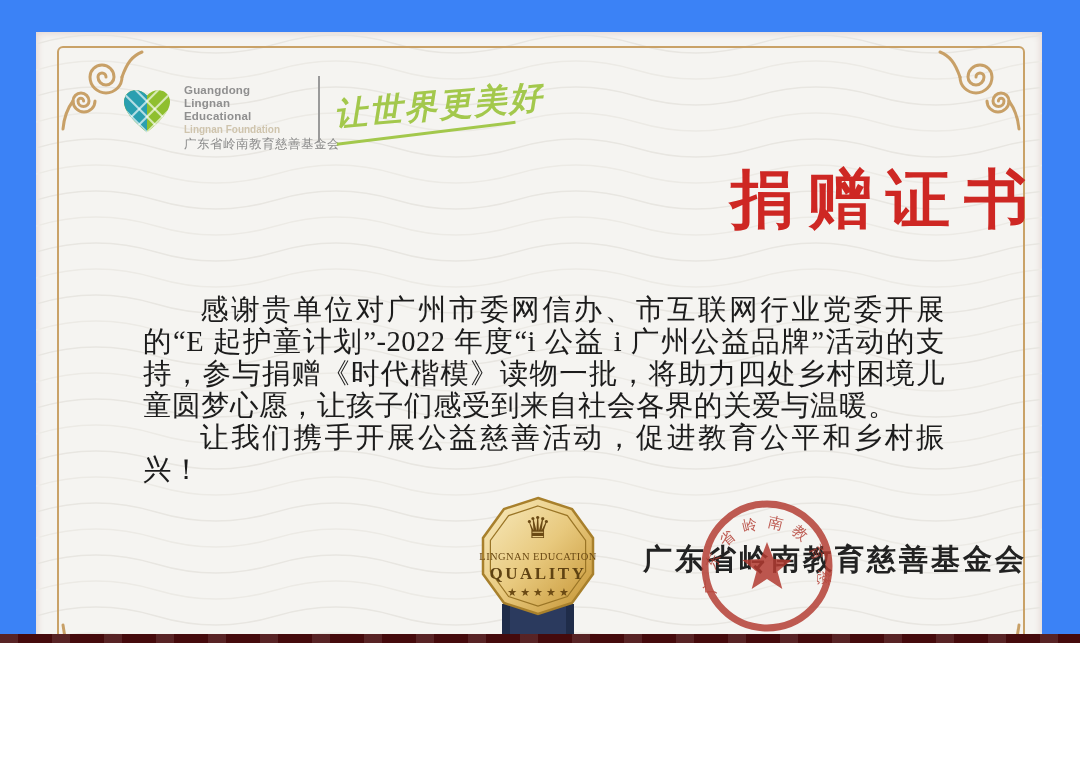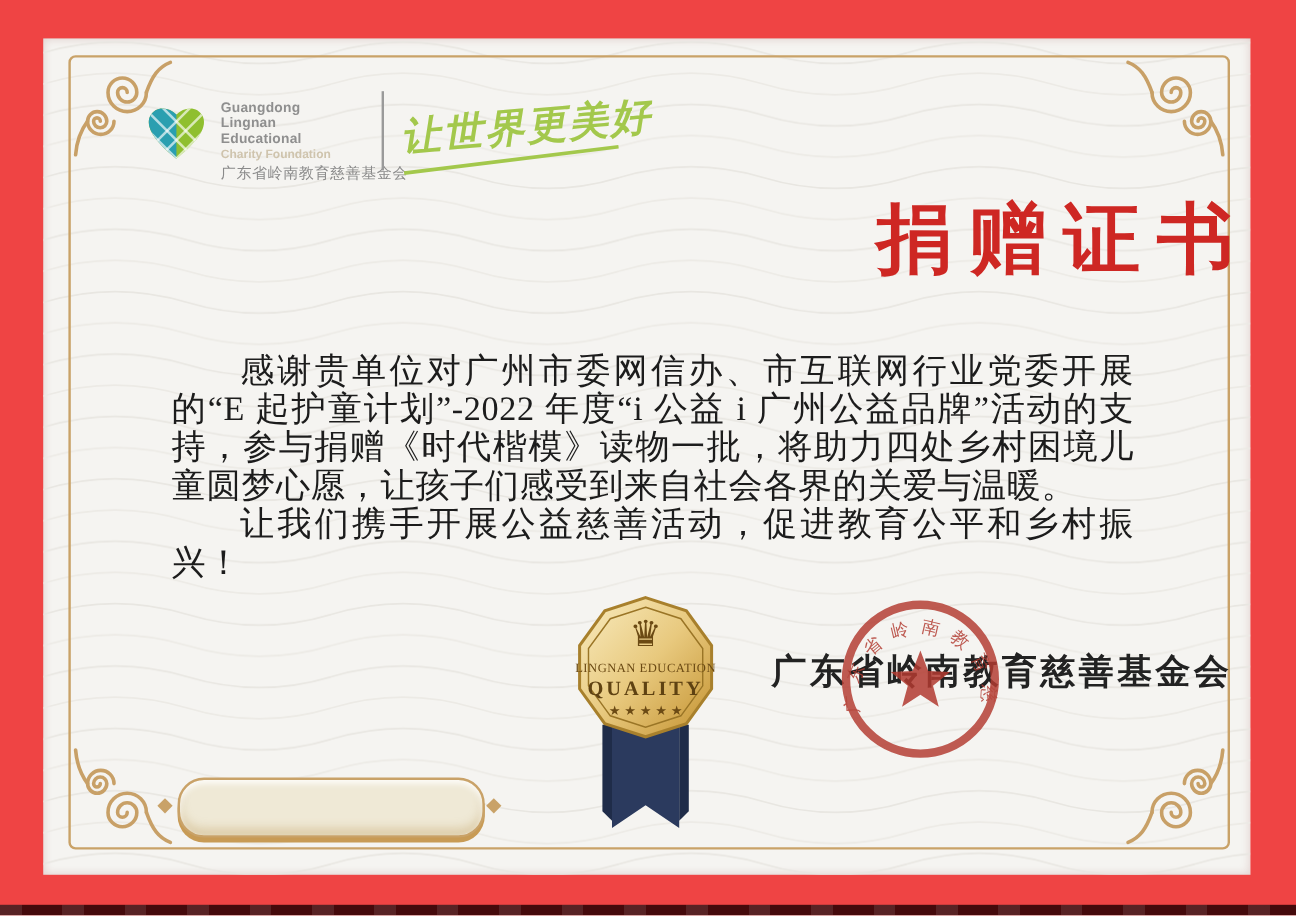--- a/index.html
+++ b/index.html
@@ -1,17 +1,17 @@
 <!DOCTYPE html>
 <html><head>
 <meta charset="utf-8">
 <style>
   html,body{margin:0;padding:0;}
   body{font-family:"Liberation Sans","DejaVu Sans",sans-serif;}
-  .canvas{position:relative;width:1080px;height:763px;background:#ef4444;overflow:hidden;}
+  .canvas{position:relative;width:1080px;height:643px;background:#3b82f6;overflow:hidden;}
   .bottom-strip{position:absolute;left:0;bottom:0;width:100%;height:9px;background:#450a0c;
     background-image:repeating-linear-gradient(90deg,rgba(255,255,255,.10) 0 18px,rgba(255,255,255,0) 18px 52px);}
   .paper{position:absolute;left:36px;top:32px;width:1006px;height:697px;background:#f5f4f1;
     box-shadow:inset 0 0 8px rgba(124,20,24,.18);}
   .wave-svg{position:absolute;left:0;top:0;width:100%;height:100%;}
   .frame{position:absolute;left:21px;top:14px;right:17px;bottom:21px;border:2.5px solid #c9a268;border-radius:6px;}
   .corner{position:absolute;width:84px;height:84px;}
   .corner svg{width:84px;height:84px;display:block;}
   .corner.tl{left:24px;top:17px;}
   .corner.tr{right:20px;top:17px;transform:scaleX(-1);}
@@ -129,21 +129,21 @@
             <path d="M16 4 L56 44" fill="none"></path>
           <path d="M60 20 L20 60" fill="none"></path>
             <path d="M52 12 L12 52" fill="none"></path>
             <path d="M44 4 L4 44" fill="none"></path>
         </g>
       </svg>
       <div class="logo-text">
         <div class="logo-en">Guangdong</div>
         <div class="logo-en">Lingnan</div>
         <div class="logo-en">Educational</div>
-        <div class="logo-sub">Charity Foundation</div>
+        <div class="logo-sub">Lingnan Foundation</div>
         <div class="logo-cn">广东省岭南教育慈善基金会</div>
       </div>
     </div>
 
     <div class="divider"></div>
     <div class="slogan cjk-serif">让世界更美好</div>
 
     <div class="title">捐赠证书</div>
 
 

